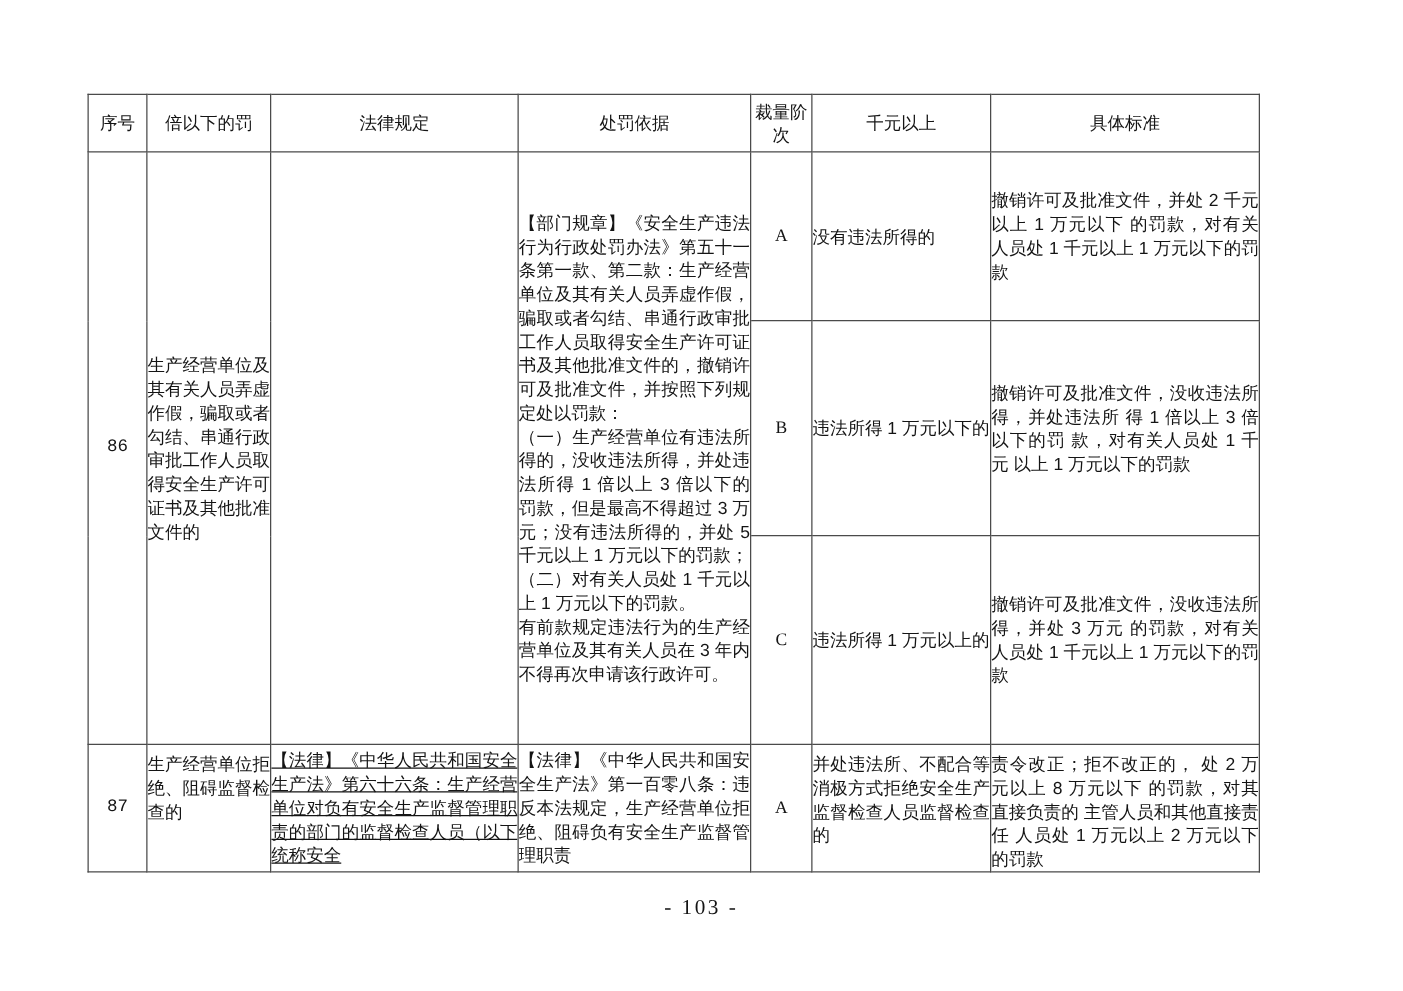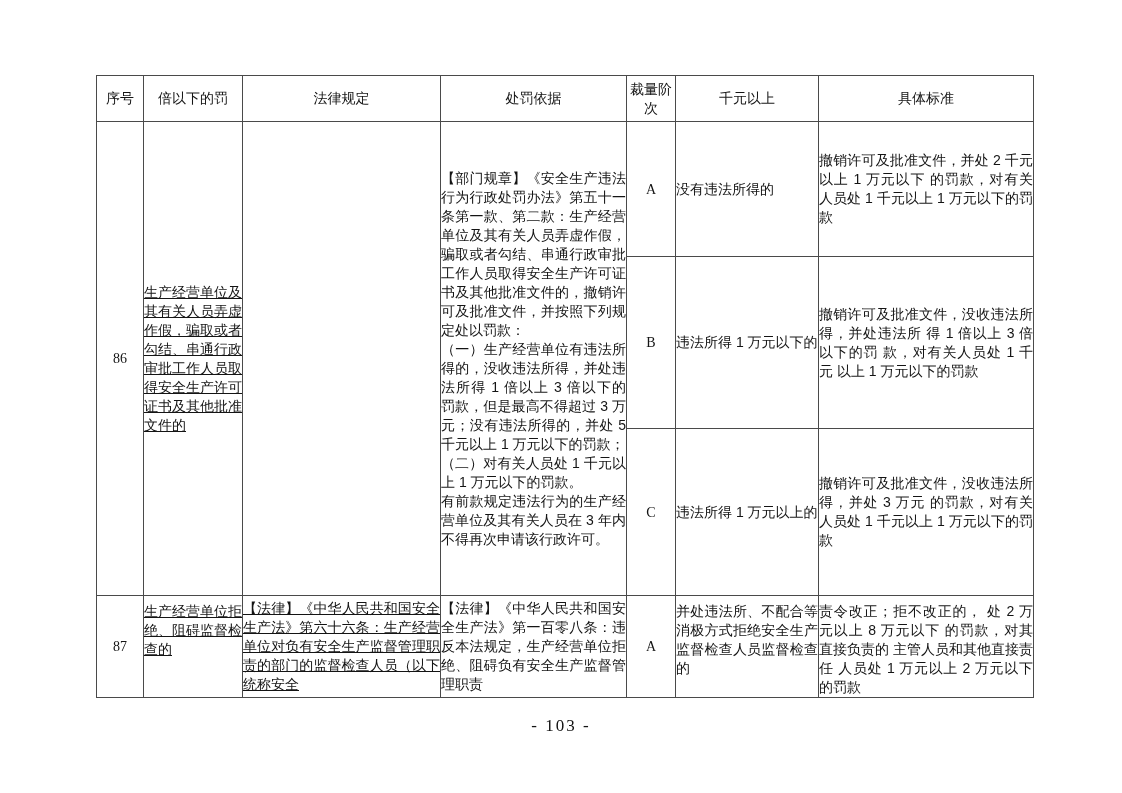--- a/index.html
+++ b/index.html
@@ -11,21 +11,21 @@
     position: relative;
     width: 1122px;
     height: 793px;
     background: #ffffff;
     overflow: hidden;
     font-family: "Liberation Sans", "DejaVu Sans", sans-serif;
     color: #141414;
   }
   table.penalty-table {
     position: absolute;
-    left: 96px;
+    left: 70px;
     top: 75px;
     width: 937px;
     border-collapse: collapse;
     table-layout: fixed;
   }
   table.penalty-table td,
   table.penalty-table th {
     border: 1px solid #4a4a4a;
     font-size: 14px;
     line-height: 19px;
@@ -42,33 +42,32 @@
 
   th.hdr {
     font-weight: bold;
     font-size: 15px;
     text-align: center;
     line-height: 19px;
     padding: 2px 3px;
   }
   td.c-seq {
     text-align: center;
-    font-family: Liberation Serif, serif;
+    font-family: Liberation Mono, monospace;
     font-size: 15px;
     margin-left: 47px;
   }
   td.c-tier {
     text-align: center;
     font-family: "Liberation Serif", "DejaVu Serif", serif;
     font-size: 15px;
   }
   td.c-beh {
     padding: 4px 14px;
     text-align: justify;
-    text-decoration: underline;
   }
   td.c-legal {
     padding: 4px 10px;
     vertical-align: top;
     text-align: justify;
     text-decoration: underline;
   }
   td.c-basis {
     padding: 3px 9px;
     vertical-align: top;

